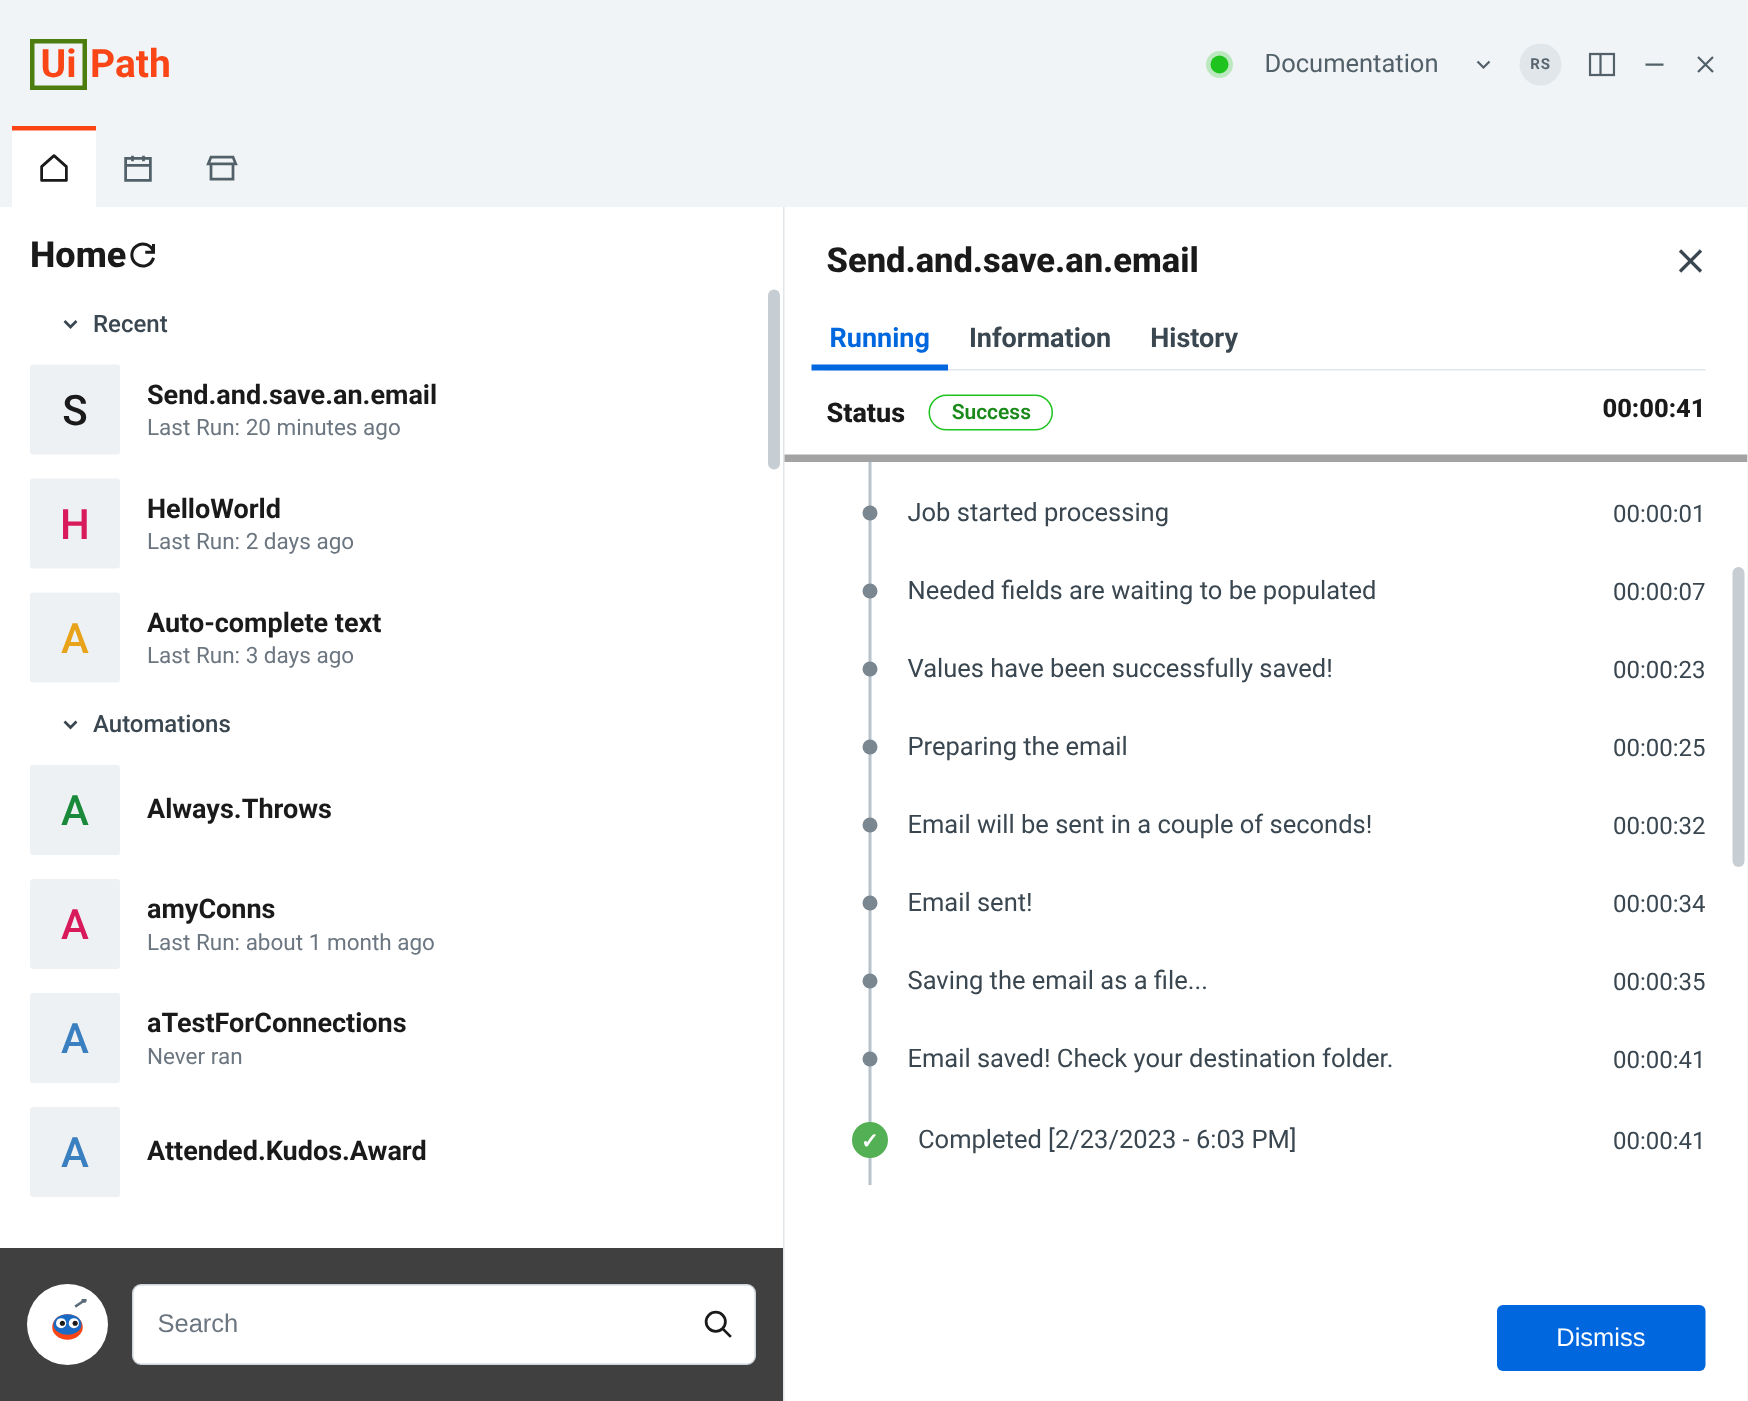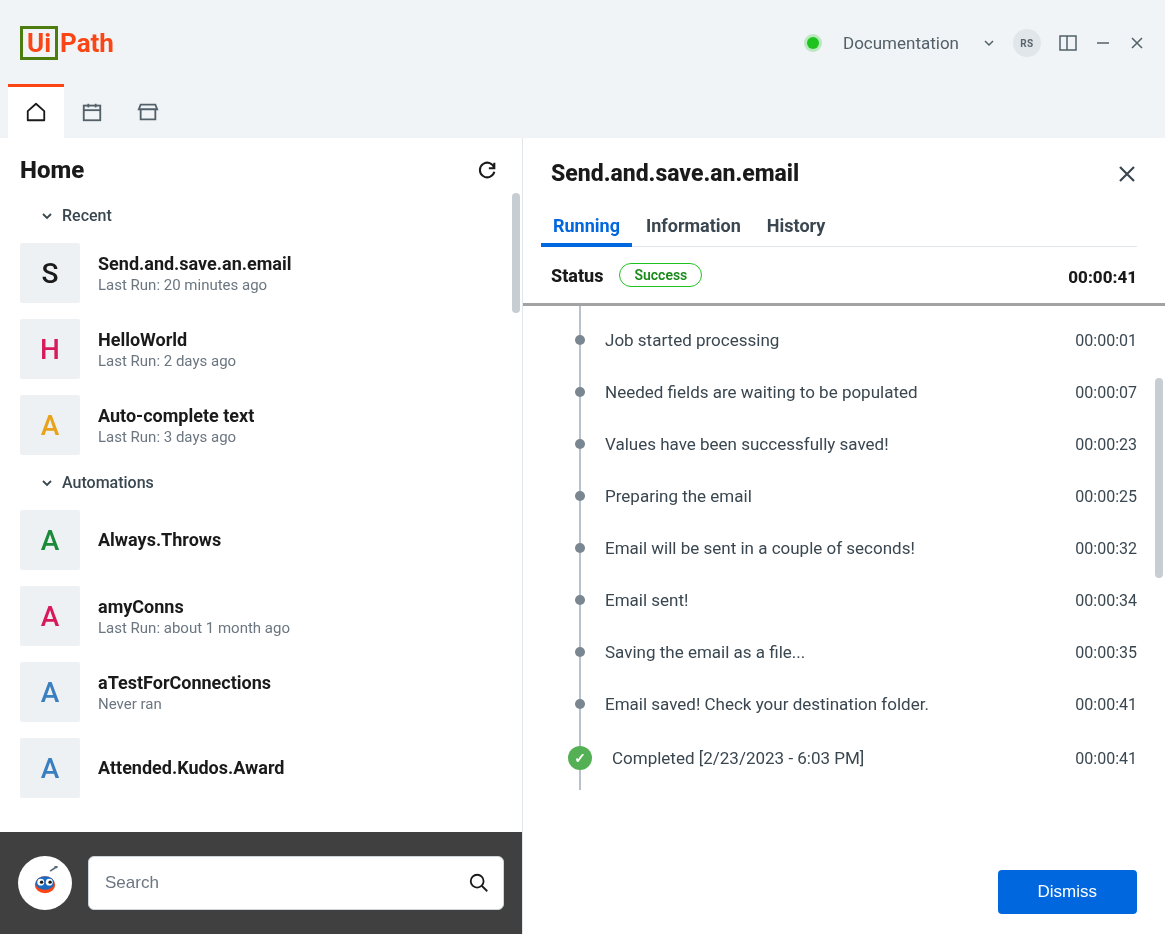--- a/index.html
+++ b/index.html
@@ -14,21 +14,21 @@
 .avatar-rs { width: 28px; height: 28px; border-radius: 50%; background: #e1e6ea; display: flex; align-items: center; justify-content: center; font-size: 10px; font-weight: 700; color: #596670; letter-spacing: 0.5px; }
 .win-icon { color: #526069; cursor: pointer; font-size: 16px; }
 
 .nav-tabs { display: flex; height: 52px; padding-left: 8px; gap: 0; }
 .nav-tab { width: 56px; display: flex; align-items: center; justify-content: center; cursor: pointer; color: #526069; position: relative; }
 .nav-tab.active { background: #fff; }
 .nav-tab.active::before { content: ''; position: absolute; top: -2px; left: 0; right: 0; height: 3px; background: #fa4616; }
 
 .main-area { display: flex; height: 796px; }
 .sidebar { width: 522px; background: #fff; display: flex; flex-direction: column; position: relative; }
-.sidebar-header { display: flex; justify-content: space-between; align-items: center; padding: 18px 24px 12px 20px; }
+.sidebar-header { display: flex; align-items: center; padding: 18px 24px 12px 20px; }
 .sidebar-title { font-size: 24px; font-weight: 800; color: #1a1a1a; }
 .refresh-icon { cursor: pointer; color: #1a1a1a; }
 
 .section-header { display: flex; align-items: center; gap: 8px; padding: 10px 20px; cursor: pointer; color: #3a4750; font-size: 16px; font-weight: 500; }
 
 .list { overflow-y: auto; flex: 1; padding: 0 12px 0 20px; }
 .list-item { display: flex; align-items: center; gap: 18px; padding: 8px 0; cursor: pointer; }
 .list-avatar { width: 60px; height: 60px; background: #eef1f3; display: flex; align-items: center; justify-content: center; font-size: 28px; font-weight: 500; border-radius: 2px; }
 .list-body { flex: 1; }
 .list-title { font-size: 18px; font-weight: 700; color: #1a1a1a; margin-bottom: 2px; }
@@ -46,21 +46,21 @@
 .detail { flex: 1; background: #fff; border-left: 1px solid #e1e6ea; display: flex; flex-direction: column; position: relative; }
 .detail-header { padding: 22px 28px 0 28px; }
 .detail-title-row { display: flex; justify-content: space-between; align-items: center; margin-bottom: 18px; }
 .detail-title { font-size: 23px; font-weight: 800; color: #1a1a1a; }
 .close-x { cursor: pointer; color: #3a4750; }
 .tabs { display: flex; gap: 22px; border-bottom: 1px solid #e1e6ea; }
 .tab { padding: 10px 2px; font-size: 18px; font-weight: 700; color: #3a4750; cursor: pointer; position: relative; }
 .tab.active { color: #0067df; }
 .tab.active::after { content: ''; position: absolute; bottom: -1px; left: -10px; right: -10px; height: 4px; background: #0067df; }
 
-.status-row { display: flex; justify-content: space-between; align-items: flex-end; padding: 16px 28px; border-bottom: 3px solid #a3a3a3; }
+.status-row { display: flex; justify-content: space-between; align-items: flex-start; padding: 16px 28px; border-bottom: 5px solid #a3a3a3; }
 .status-left { display: flex; align-items: center; gap: 16px; }
 .status-label { font-size: 18px; font-weight: 800; color: #1a1a1a; }
 .status-badge { border: 1.5px solid #1ec31e; color: #1a8a1a; padding: 3px 14px; border-radius: 16px; font-size: 14px; font-weight: 600; }
 .status-time { font-size: 17px; font-weight: 800; color: #1a1a1a; }
 
 .timeline { flex: 1; overflow-y: auto; padding: 8px 28px 20px 40px; position: relative; }
 .timeline-line { position: absolute; left: 56px; top: 0; bottom: 60px; width: 2px; background: #b8c2ca; }
 .timeline-item { display: flex; align-items: center; gap: 20px; padding: 16px 0; position: relative; }
 .timeline-dot { width: 10px; height: 10px; border-radius: 50%; background: #7a8690; margin-left: 12px; z-index: 1; flex-shrink: 0; }
 .timeline-check { width: 24px; height: 24px; border-radius: 50%; background: #54b054; display: flex; align-items: center; justify-content: center; color: #fff; font-size: 14px; font-weight: bold; margin-left: 5px; z-index: 1; flex-shrink: 0; }

